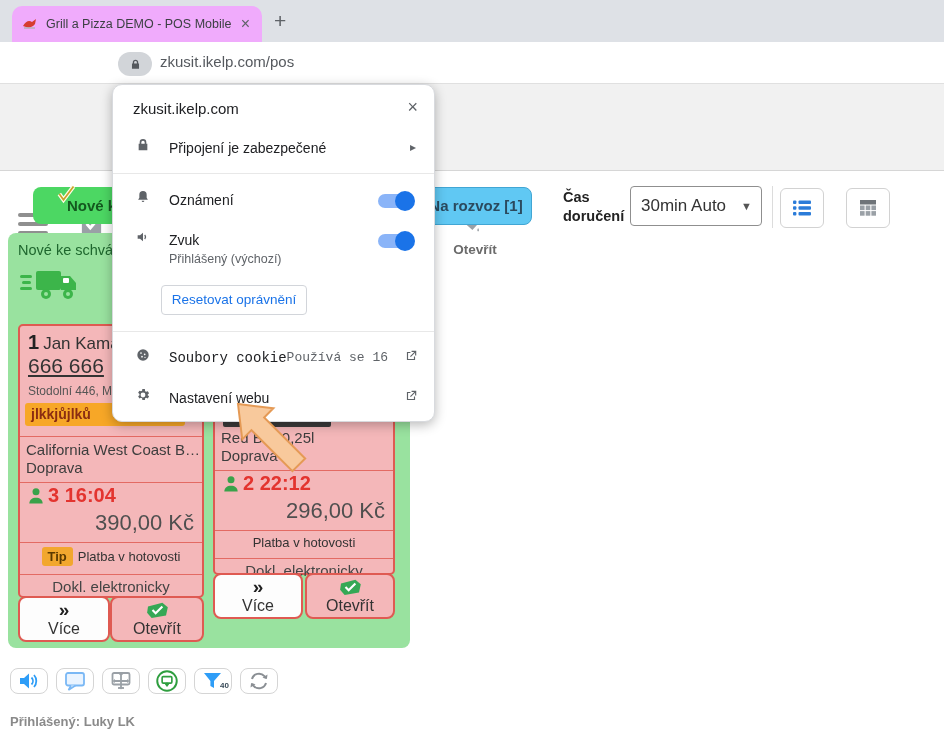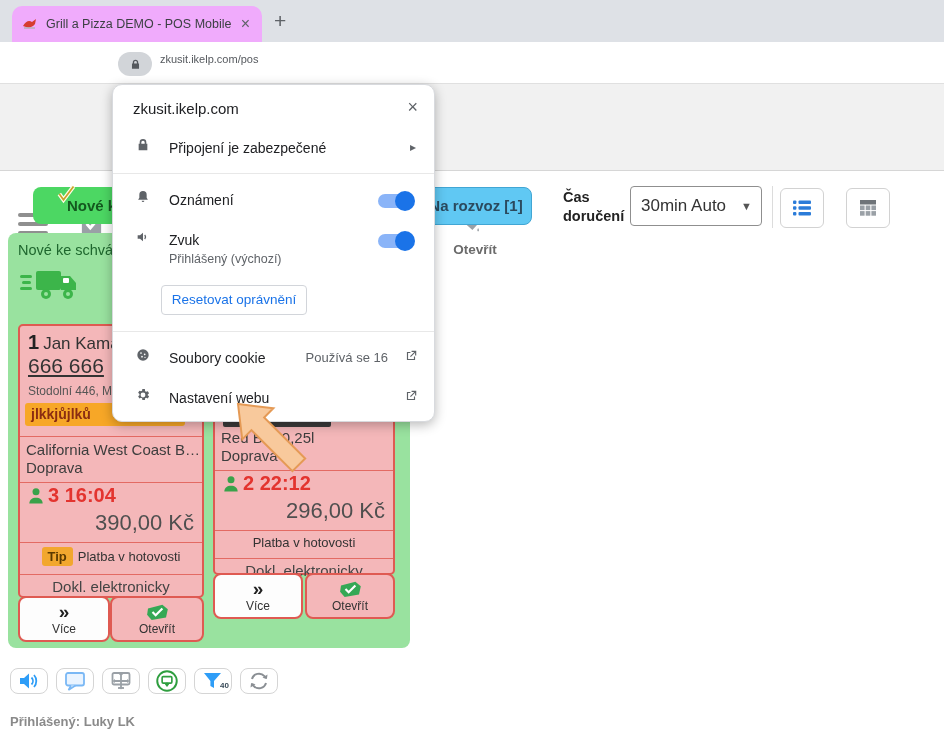--- a/index.html
+++ b/index.html
@@ -12,21 +12,21 @@
          border-radius:10px 10px 0 0; display:flex; align-items:center; padding:0 10px;justify-content:center; }
   .tab-title { flex:1; font-size:12.5px; color:#3c4043; white-space:nowrap; overflow:hidden;
                text-overflow:ellipsis; margin-left:8px; }
   .tab-close { font-size:16px; color:#5f6368; line-height:1; cursor:default; padding:0 2px; }
   .newtab { position:absolute; left:274px; top:9px; font-size:21px; color:#5f6368; }
   .navbar { position:absolute; left:0; top:42px; width:944px; height:42px; background:#fff;
             border-bottom:1px solid #e0e0e0; }
   .navbtn { position:absolute; top:50px; font-size:19px; color:#5f6368; }
   .chip { position:absolute; left:118px; top:52px; width:34px; height:24px; background:#d2d5d9;
           border-radius:12px; display:flex; align-items:center; justify-content:center; }
-  .url { position:absolute; left:160px; top:53px; font-size:11px; color:#55595e; }
+  .url { position:absolute; left:160px; top:53px; font-size:15px; color:#55595e; }
 
   
   .toolbar { position:absolute; left:0; top:84px; width:944px; height:87px; background:#f1f1f1;
              border-bottom:1px solid #d6d6d6; }
   .hamburger { position:absolute; left:18px; top:129px; width:30px; height:23px; }
   .hamburger div { height:4px; background:#8f8f8f; border-radius:2px; margin-bottom:5px; }
   .tb-item { position:absolute; text-align:center; }
   .tb-label { font-size:13.5px; font-weight:bold; color:#6b6b6b; margin-top:1px; }
   .badge { position:absolute; left:40px; top:-4px; width:14px; height:16px; background:#e53935;
            border-radius:3px; }
@@ -70,21 +70,21 @@
   .c-person { position:absolute; }
   .c-price { position:absolute; right:8px; font-size:22px; color:#4f4f4f; }
   .c-payrow { position:absolute; left:0; width:100%; text-align:center; font-size:13px; color:#333; }
   .tip-badge { display:inline-block; background:#f2a72e; border-radius:3px; padding:2px 6px;
                font-weight:bold; color:#5c3a00; margin-right:5px; }
   .c-doc { position:absolute; left:0; width:100%; text-align:center; font-size:15px; color:#444; }
   .obscured { position:absolute; left:8px; top:92px; width:108px; height:9px; background:#3a3a3a; border-radius:2px; }
   .card-btn { position:absolute; height:46px; border:2px solid #df5a52; border-radius:8px;
               display:flex; flex-direction:column; align-items:center; justify-content:center; }
   .card-btn .glyph { font-size:19px; font-weight:bold; color:#222; line-height:1; }
-  .card-btn .lbl { font-size:12px; color:#333; margin-top:1px; }
+  .card-btn .lbl { font-size:16px; color:#333; margin-top:1px; }
   .card-btn.white { background:#fdfdfd; }
   .card-btn.pink { background:#f4b7b9; }
 
   
   .foot-btn { position:absolute; top:668px; width:38px; height:26px; background:#fff;
               border:1px solid #d5d5d5; border-radius:8px; display:flex; align-items:center;
               justify-content:center; }
   .filter-count { position:absolute; right:2px; bottom:3px; font-size:8px; font-weight:bold; color:#394b59; }
   .logged { position:absolute; left:10px; top:714px; font-size:13px; font-weight:bold; color:#8a8a8a; }
 
@@ -368,21 +368,21 @@
       <span class="pop-txt">Zvuk</span>
       <span class="pop-sub">Přihlášený (výchozí)</span>
       <div class="toggle">
           <div class="knob"></div>
         </div>
     </div>
 
     <div class="reset-btn">Resetovat oprávnění</div>
     <div class="pop-div" style="top:246px;"></div>
 
-    <div class="pop-row" style="top:258px;">
+    <div class="pop-row" style="top:258px;font-family:Liberation Mono, monospace;">
       <svg class="pop-ic" width="16" height="16" viewBox="0 0 24 24">
         <circle cx="12" cy="12" r="8.5" fill="#5f6368"></circle>
         <circle cx="9" cy="9" r="1.3" fill="#fff"></circle>
           <circle cx="14.5" cy="11" r="1.3" fill="#fff"></circle>
         <circle cx="10.5" cy="14.5" r="1.3" fill="#fff"></circle>
           <circle cx="15" cy="15.5" r="1" fill="#fff"></circle>
       </svg>
       <span class="pop-txt">Soubory cookie</span>
       <span class="pop-usage">Používá se 16</span>
       <svg class="ext-ic" width="14" height="14" viewBox="0 0 24 24">

